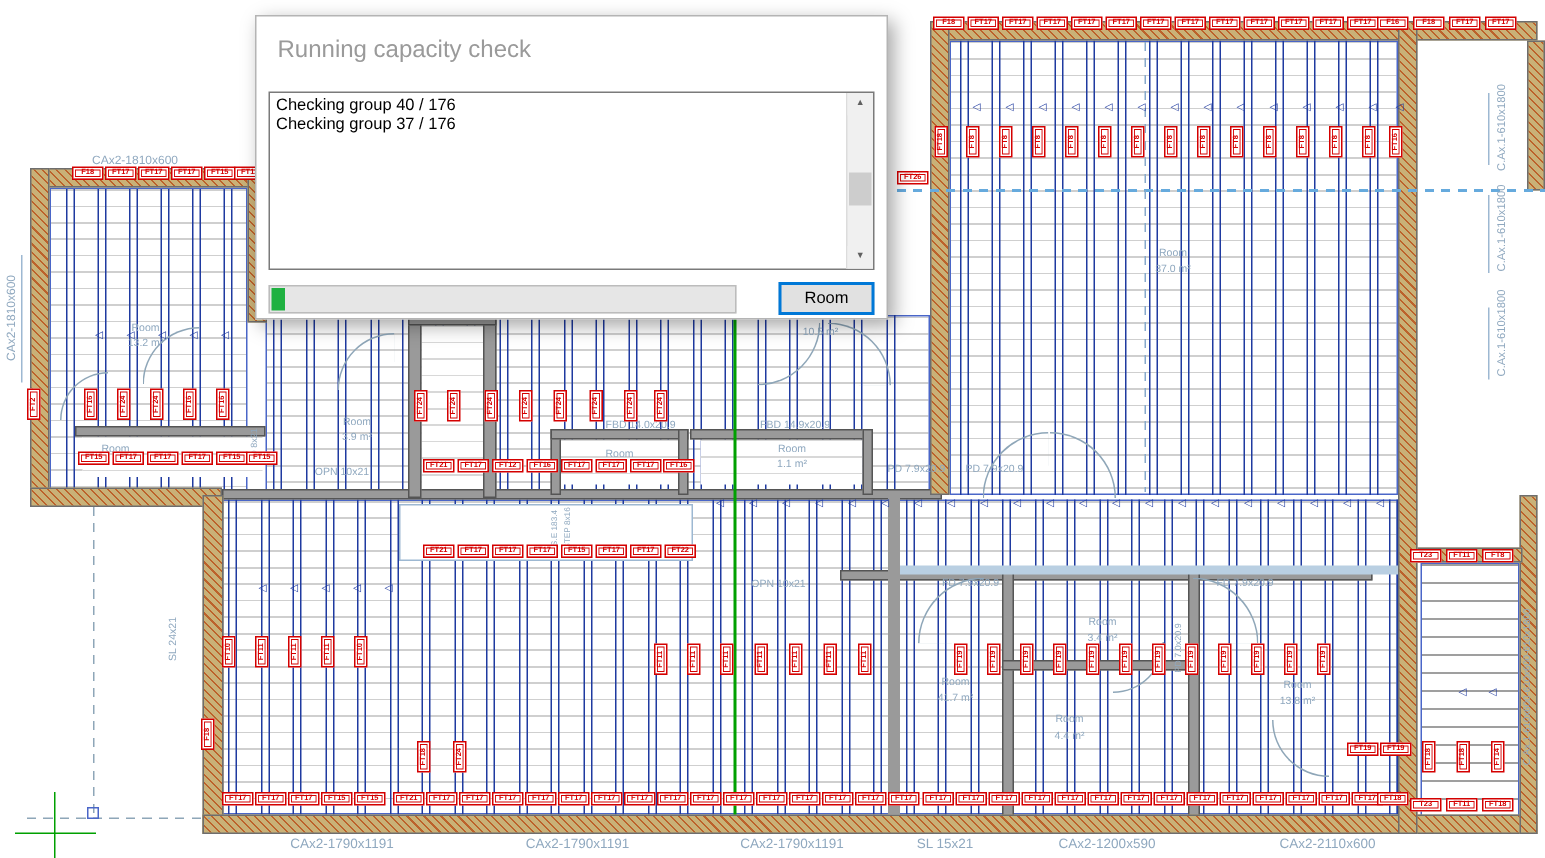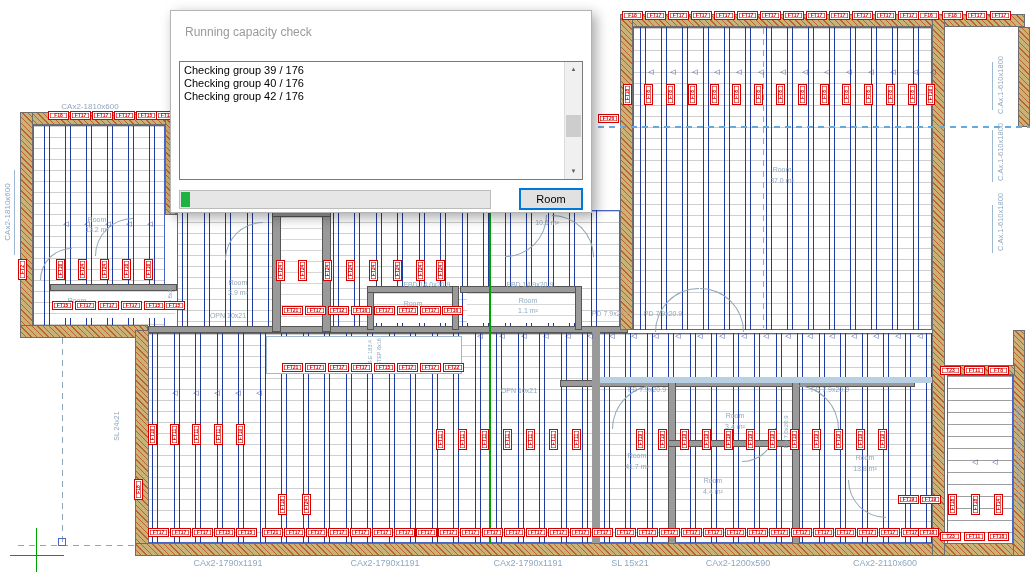--- a/index.html
+++ b/index.html
@@ -25,21 +25,21 @@
        font-size:5px;font-weight:bold;line-height:7px;text-align:center;
        box-shadow:inset 0 0 0 1px #ffffff, inset 0 0 0 1.6px #d40000;z-index:30;}
   .vtag{transform:rotate(-90deg);transform-origin:center center;}
   .ptext{color:#8fa8bf;white-space:nowrap;transform:translate(-50%,-50%);z-index:25;line-height:1;}
   .stair{border:1px solid #9db8d2;background:#fff;z-index:20;}
   .stepline{width:1px;background:#9db8d2;}
   .stepnum{color:#8fa8bf;font-size:5.5px;transform:rotate(-90deg);}
   
   .dialog{position:absolute;left:170px;top:10px;width:420px;height:201px;background:#ffffff;
           border:1px solid #b4b4b4;box-shadow:4px 4px 12px rgba(0,0,0,.35);z-index:100;}
-  .dlg-title{position:absolute;left:14px;top:14px;font-size:12px;color:#9a9a9a;}
+  .dlg-title{position:absolute;left:14px;top:14px;font-size:16px;color:#9a9a9a;}
   .dlg-list{position:absolute;left:8px;top:50px;width:402px;height:117px;border:1px solid #7a7a7a;background:#fff;}
   .dlg-lines{position:absolute;left:4px;top:2px;right:20px;font-size:11px;color:#000;line-height:13px;}
   .dlg-scroll{position:absolute;right:0;top:0;width:17px;height:100%;background:#f0f0f0;border-left:1px solid #dcdcdc;}
   .sc-btn{position:absolute;left:0;width:17px;height:15px;font-size:6px;color:#606060;text-align:center;line-height:15px;background:#f0f0f0;}
   .sc-btn.up{top:0;} .sc-btn.down{bottom:0;}
   .sc-thumb{position:absolute;left:1px;width:15px;height:22px;background:#cdcdcd;}
   .dlg-progress{position:absolute;left:8px;top:179px;width:310px;height:17px;border:1px solid #bcbcbc;background:#e6e6e6;}
   .dlg-progress-fill{position:absolute;left:1px;top:1px;bottom:1px;background:#1fb141;}
   .dlg-abort{position:absolute;left:348px;top:177px;width:64px;height:22px;background:#e1e1e1;
              border:2px solid #0078d7;font-family:"Liberation Sans",sans-serif;font-size:11px;color:#000;padding:0;}
@@ -443,23 +443,22 @@
       <div class="ptext" style="left: 528px; top: 563px; font-size: 9px;">CAx2-1790x1191</div>
       <div class="ptext" style="left: 630px; top: 563px; font-size: 9px;">SL 15x21</div>
       <div class="ptext" style="left: 738px; top: 563px; font-size: 9px;">CAx2-1200x590</div>
       <div class="ptext" style="left: 885px; top: 563px; font-size: 9px;">CAx2-2110x600</div>
     </div>
 
   <div class="dialog">
     <div class="dlg-title">Running capacity check</div>
     <div class="dlg-list">
       <div class="dlg-lines" id="log-lines">
-          <div>Checking group 39 / 176</div>
           <div>Checking group 40 / 176</div>
-          <div>Checking group 42 / 176</div>
+          <div>Checking group 37 / 176</div>
         </div>
       <div class="dlg-scroll">
         <div class="sc-btn up">▲</div>
         <div class="sc-thumb" id="sc-thumb" style="top: 45%;"></div>
         <div class="sc-btn down">▼</div>
       </div>
     </div>
     <div class="dlg-progress">
       <div class="dlg-progress-fill" id="progress-fill" style="width: 3%;"></div>
     </div>

